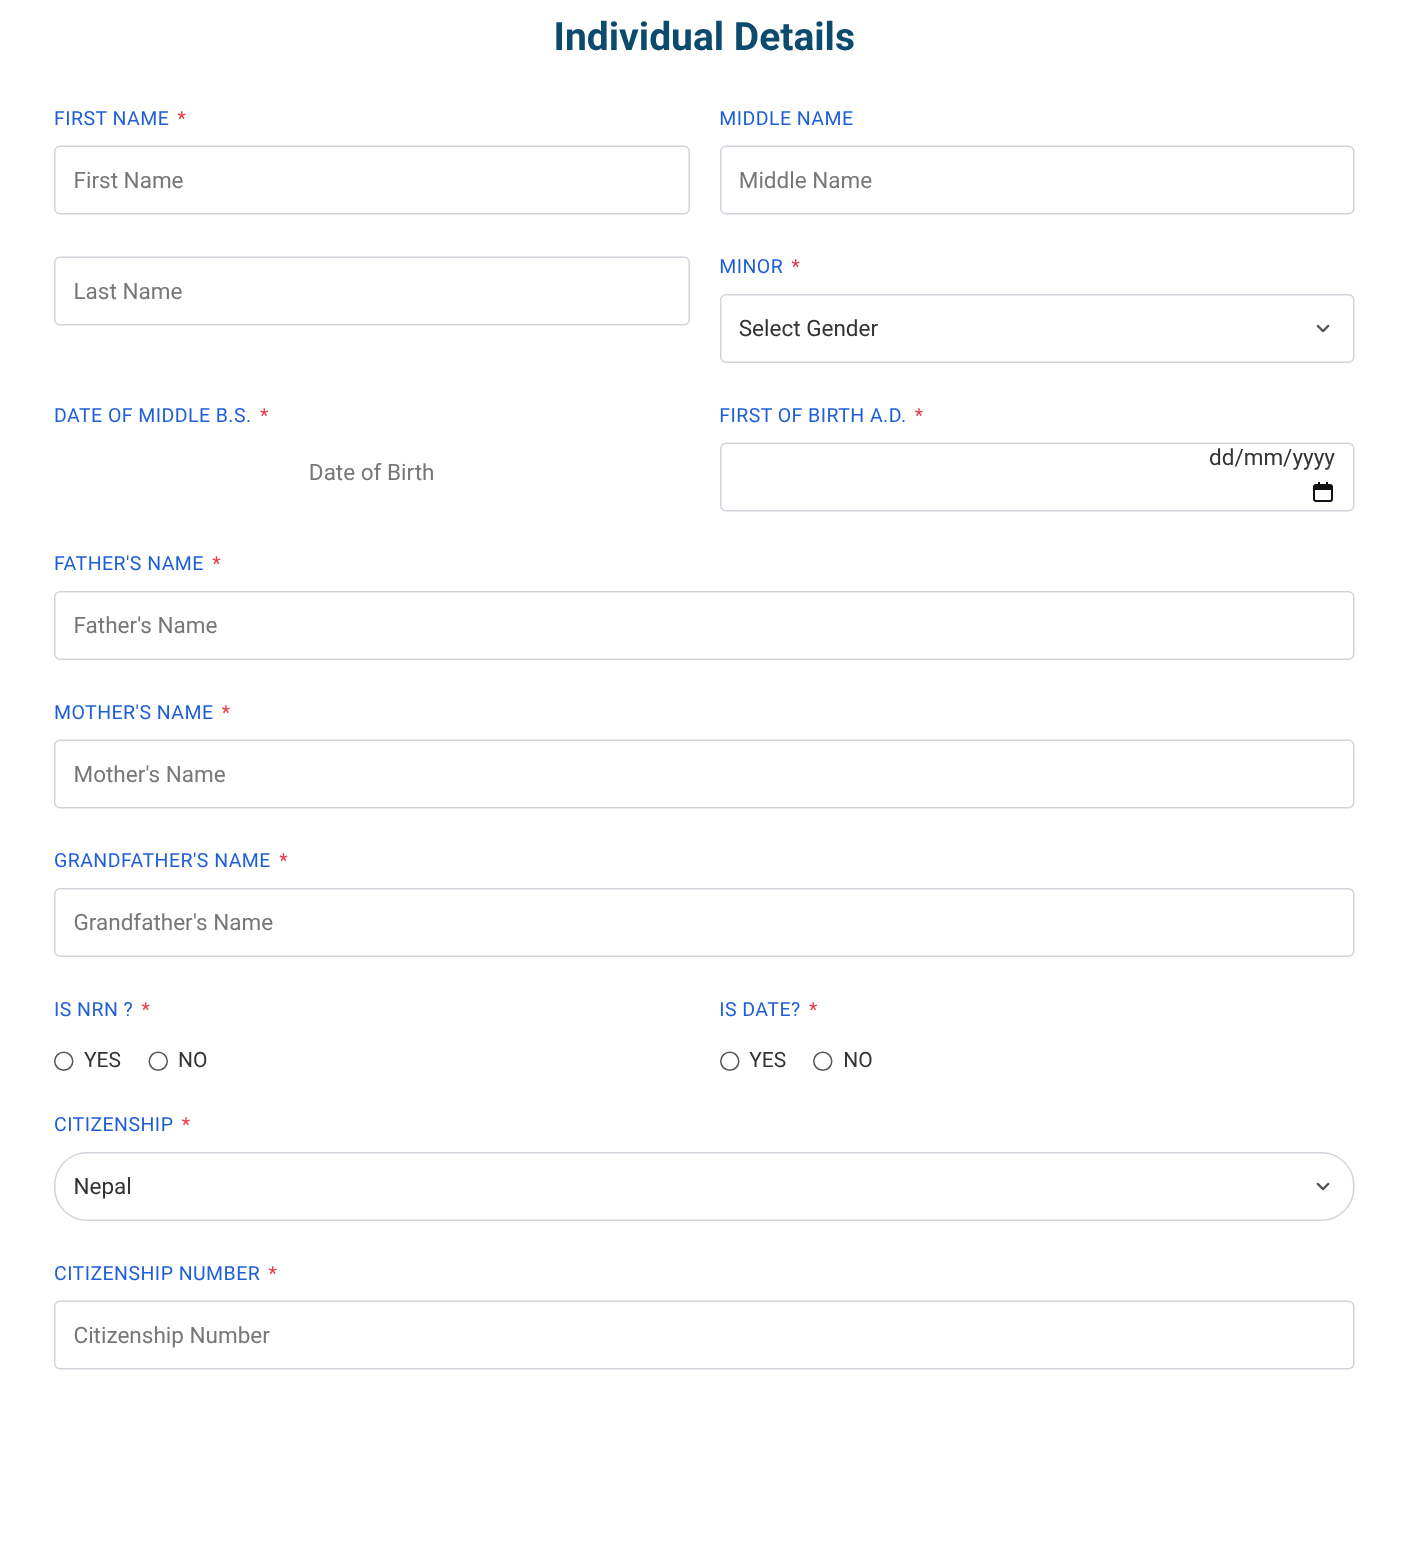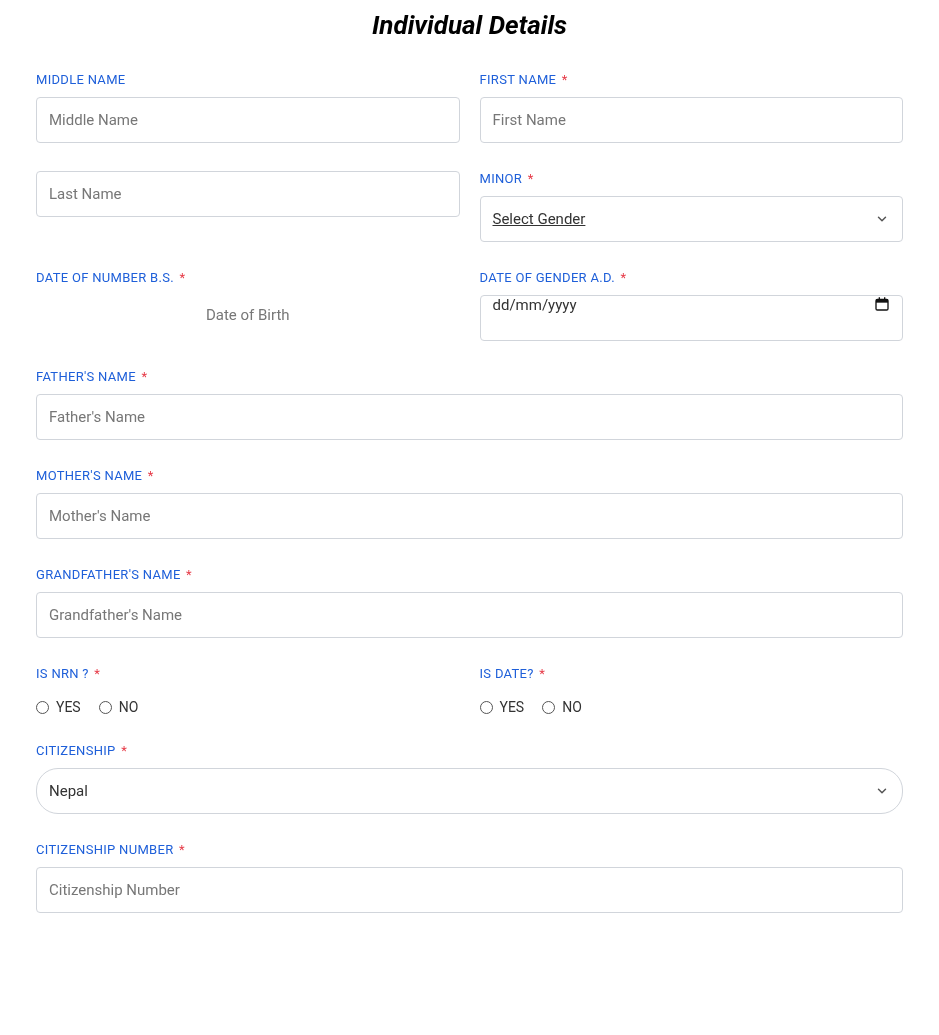--- a/index.html
+++ b/index.html
@@ -4,25 +4,24 @@
   <style>
     * { box-sizing: border-box; margin: 0; padding: 0; }
     body {
       font-family: -apple-system, BlinkMacSystemFont, "Segoe UI", Roboto, "Helvetica Neue", Arial, sans-serif;
       background: #fff;
       padding: 10px 36px 20px 36px;
       width: 939px;
     }
     .page-title {
       text-align: center;
-      color: #000000;
+      color: #0c4a6e;
       font-size: 26px;
       font-weight: 700;
       margin-bottom: 32px;
-      font-style: italic;
     }
     .row {
       display: flex;
       gap: 20px;
       margin-bottom: 28px;
     }
     .field {
       flex: 1;
       display: flex;
       flex-direction: column;
@@ -66,23 +65,24 @@
     .chevron {
       position: absolute;
       right: 14px;
       top: 50%;
       transform: translateY(-50%);
       pointer-events: none;
     }
     .chevron svg { display: block; }
     .date-input {
       display: flex;
-      align-items: flex-start;
+      align-items: flex-end;
       justify-content: space-between;
       cursor: pointer;
+      flex-direction: column;
     }
     .date-placeholder { color: #333; font-size: 15px; }
     .radio-group {
       display: flex;
       gap: 18px;
       padding-top: 8px;
       font-size: 14px;
       color: #333;
     }
     .radio-item { display: flex; align-items: center; gap: 7px; }
@@ -95,64 +95,64 @@
     }
   </style>
 </head>
 <body>
 
 <h1 class="page-title">Individual Details</h1>
 
 <div class="row">
   <div class="field">
     <div class="label">
+      <span>FIRST NAME</span>
+      <span class="req">*</span>
+    </div>
+    <input class="input" type="text" placeholder="First Name" style="">
+  </div>
+  <div class="field">
+    <div class="label">
       <span>MIDDLE NAME</span>
     </div>
     <input class="input" type="text" placeholder="Middle Name" style="">
   </div>
-  <div class="field">
-    <div class="label">
-      <span>FIRST NAME</span>
-      <span class="req">*</span>
-    </div>
-    <input class="input" type="text" placeholder="First Name" style="">
-  </div>
 </div>
 
 <div class="row">
   <div class="field">
     <input class="input" type="text" placeholder="Last Name" style="">
   </div>
   <div class="field">
     <div class="label">
       <span>MINOR</span>
       <span class="req">*</span>
     </div>
     <div class="select-wrap">
-      <div class="select" style="display:flex;align-items:center;text-decoration:underline;">Select Gender</div>
+      <div class="select" style="display:flex;align-items:center;">Select Gender</div>
       <span class="chevron">
         <svg width="14" height="14" viewBox="0 0 24 24" fill="none" stroke="#555" stroke-width="2.5" stroke-linecap="round" stroke-linejoin="round">
             <polyline points="6 9 12 15 18 9"></polyline>
           </svg>
       </span>
     </div>
   </div>
 </div>
 
 <div class="row">
   <div class="field">
     <div class="label">
-      <span>DATE OF NUMBER B.S.</span>
+      <span>DATE OF MIDDLE B.S.</span>
       <span class="req">*</span>
     </div>
     <input class="input input-borderless" type="text" placeholder="Date of Birth" style="">
   </div>
   <div class="field">
     <div class="label">
-      <span>DATE OF GENDER A.D.</span>
+      <span>FIRST OF BIRTH A.D.</span>
       <span class="req">*</span>
     </div>
     <div class="date-input">
       <span class="date-placeholder">dd/mm/yyyy</span>
       <span>
         <svg width="16" height="16" viewBox="0 0 24 24" fill="#111">
             <rect x="3" y="5" width="18" height="16" rx="2" ry="2" fill="none" stroke="#111" stroke-width="2"></rect>
             <rect x="3" y="5" width="18" height="5" fill="#111"></rect>
             <line x1="8" y1="2" x2="8" y2="6" stroke="#111" stroke-width="2"></line>
             <line x1="16" y1="2" x2="16" y2="6" stroke="#111" stroke-width="2"></line>

